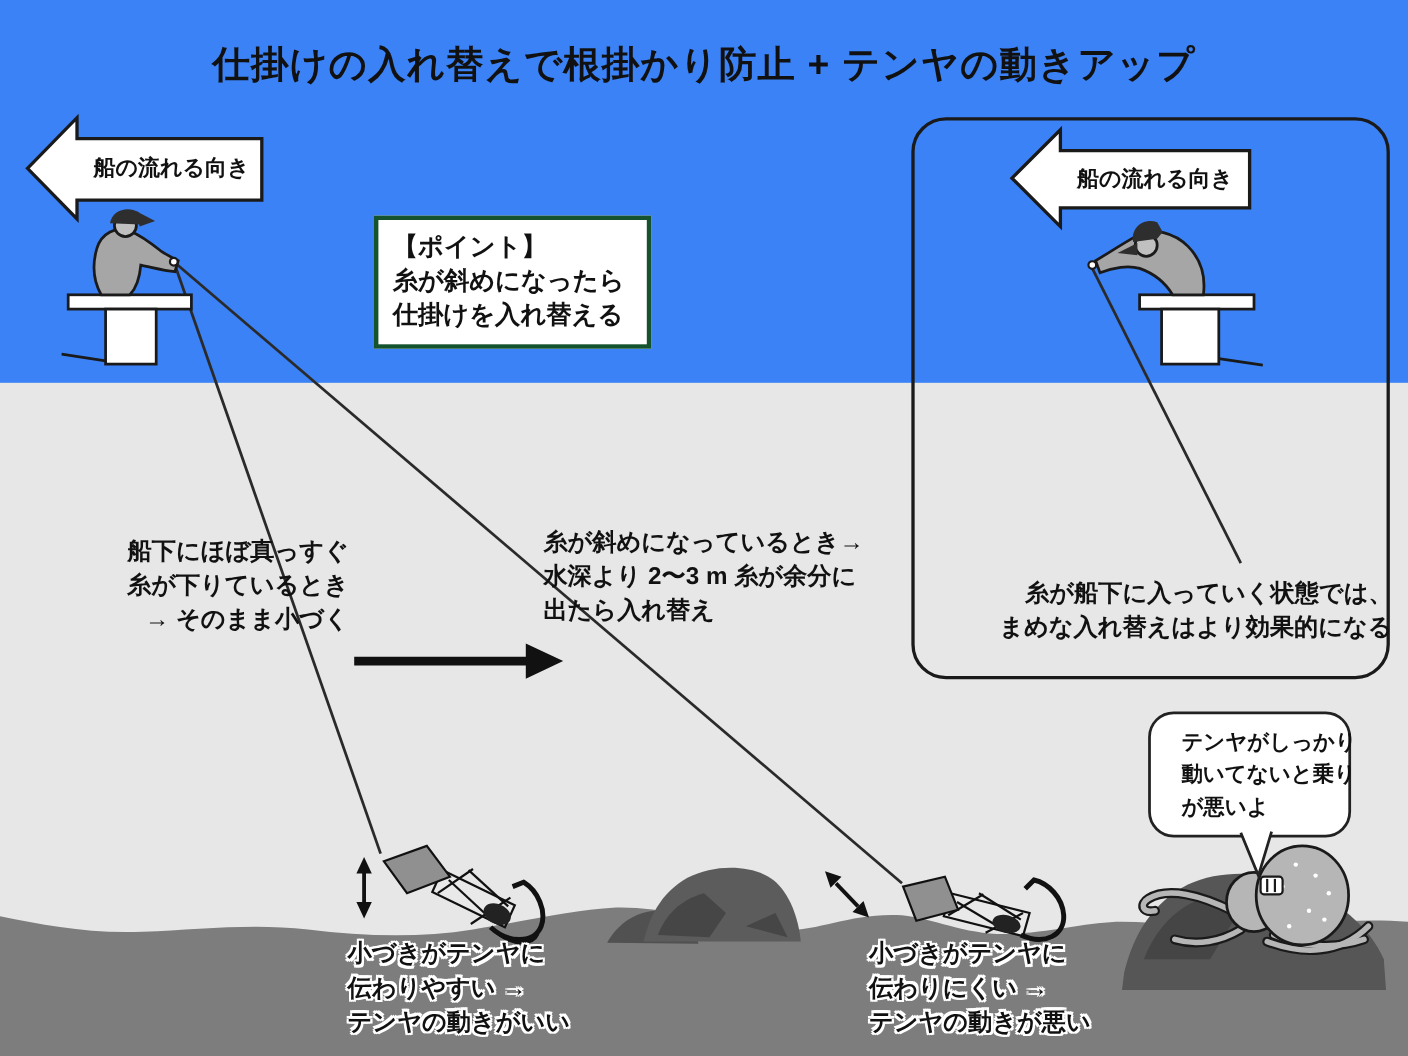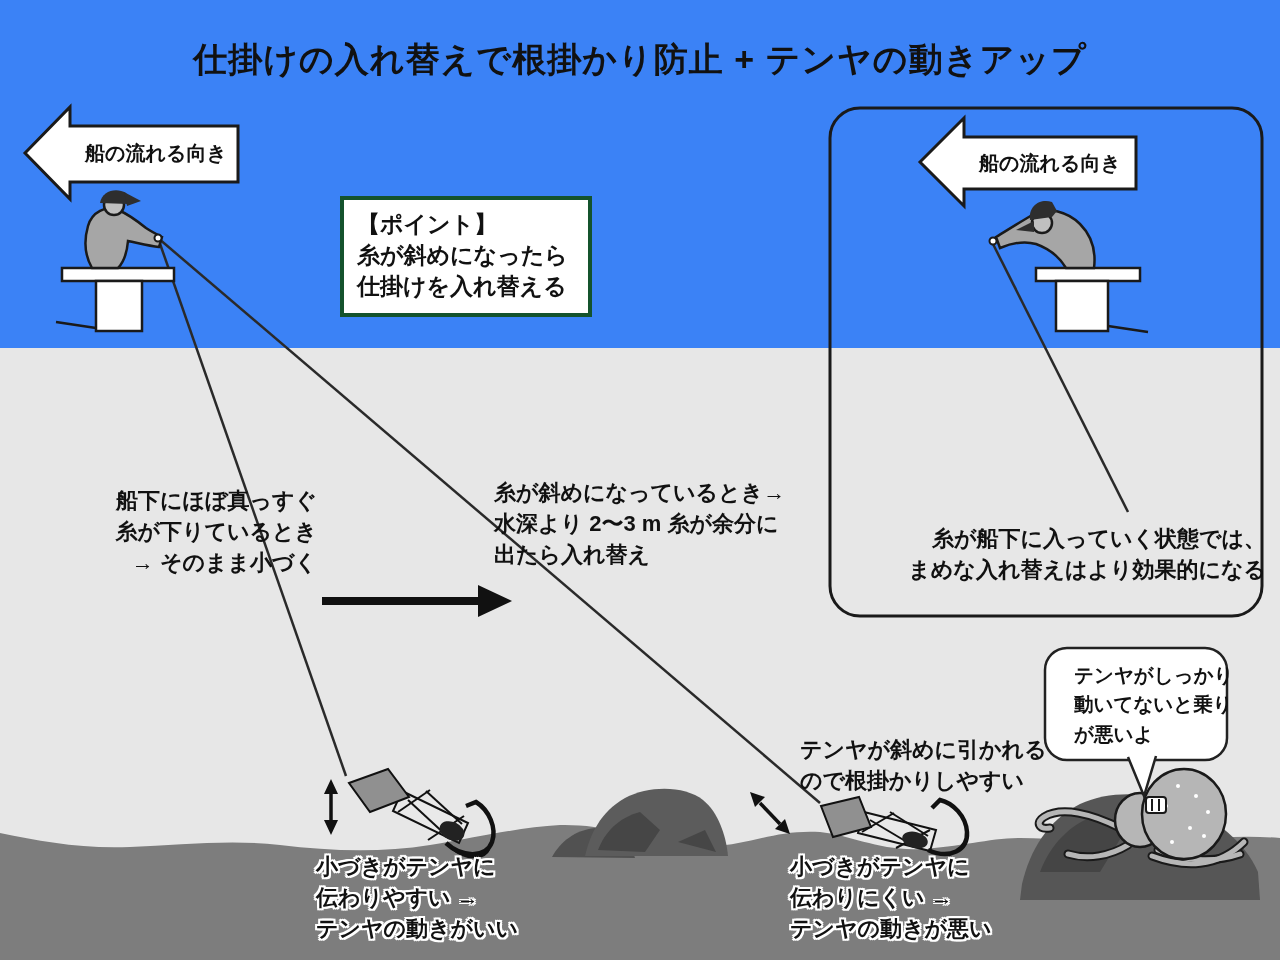--- a/index.html
+++ b/index.html
@@ -184,22 +184,20 @@
   </div>
 
   <div id="ann-straight" class="txt center">船下にほぼ真っすぐ
 糸が下りているとき
 → そのまま小づく</div>
   <div id="ann-diagonal" class="txt">糸が斜めになっているとき→
 水深より 2〜3 m 糸が余分に
 出たら入れ替え</div>
   <div id="ann-underboat" class="txt">糸が船下に入っていく状態では、
 まめな入れ替えはより効果的になる</div>
-  <div id="ann-dragged" class="txt">テンヤが斜めに引かれる
-ので根掛かりしやすい</div>
   <div id="ann-good" class="txt outlined">小づきがテンヤに
 伝わりやすい →
 テンヤの動きがいい</div>
   <div id="ann-bad" class="txt outlined">小づきがテンヤに
 伝わりにくい →
 テンヤの動きが悪い</div>
 
   <div id="bubble-text" class="txt">テンヤがしっかり
 動いてないと乗り
 が悪いよ</div>

